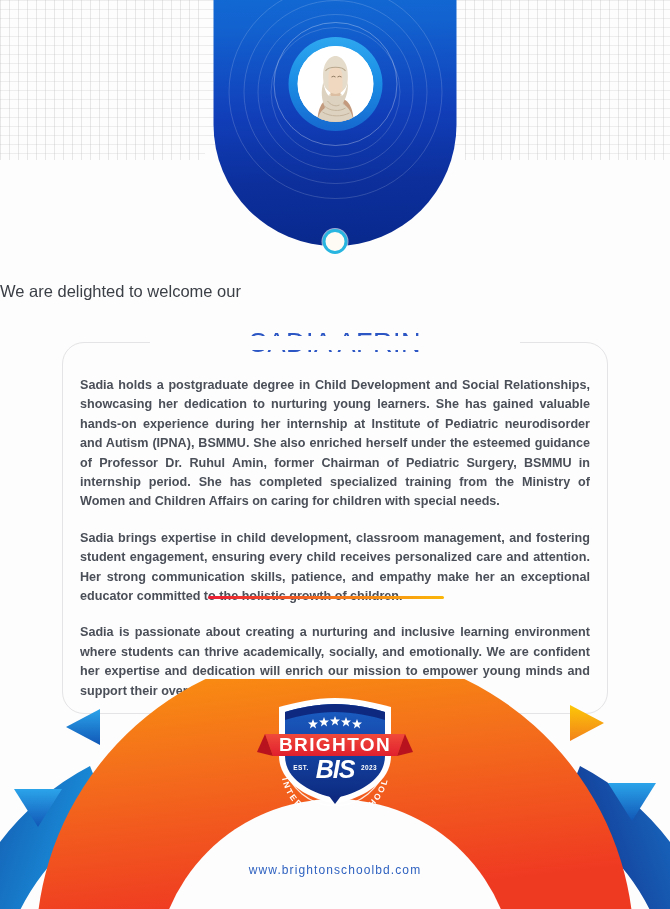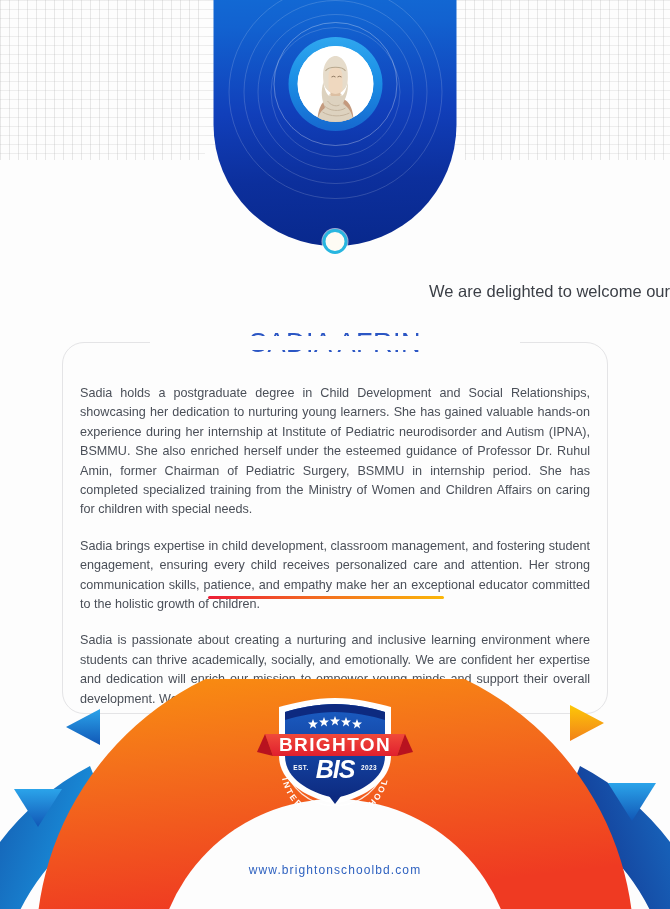--- a/index.html
+++ b/index.html
@@ -62,42 +62,42 @@
   .avatar svg{display:block;width:100%;height:100%;}
   .dot{
     position:absolute;left:50%;transform:translateX(-50%);
     top:229px;width:25px;height:25px;border-radius:50%;
     background:#fdfbf4;border:3px solid #28b6e0;box-sizing:border-box;
     box-shadow:0 0 0 1px rgba(255,255,255,.6);
   }
 
   
   .headline{
-    position:absolute;left:0;right:0;top:280px;text-align:right;
+    position:absolute;left:0;right:0;top:280px;text-align:left;
     color:#3b3f46;font-size:16.5px;line-height:22px;font-weight:400;
   }
   .name{
     position:absolute;left:0;right:0;top:328px;text-align:center;
     color:#2b56c4;font-size:27px;letter-spacing:.5px;font-weight:400;
   }
 
   
   .card{
     position:absolute;left:62px;top:342px;width:546px;height:372px;
     border:1px solid #e4e4e6;border-radius:22px;background:transparent;
     box-sizing:border-box;
   }
   .card-mask{
     position:absolute;left:150px;top:336px;width:370px;height:14px;background:#fdfdfd;
   }
   .body-text{
     position:absolute;left:80px;top:368px;width:510px;
     color:#4a4f58;font-size:12.6px;line-height:19.4px;text-align:justify;
   }
-  .body-text p{margin:16px 0 17px 0;}
+  .body-text p{margin:8px 0 17px 0;font-weight:bold;}
   .body-text p:last-child{margin-bottom:0;}
 
   .divider{
     position:absolute;left:208px;top:596px;width:236px;height:3px;border-radius:2px;
     background:linear-gradient(90deg,#ec1c35 0%,#f26522 42%,#fbb709 100%);
   }
 
   
   .bottom{position:absolute;left:0;right:0;bottom:0;height:230px;overflow:hidden;}
   .bottom svg{position:absolute;left:0;bottom:0;width:670px;height:230px;}

